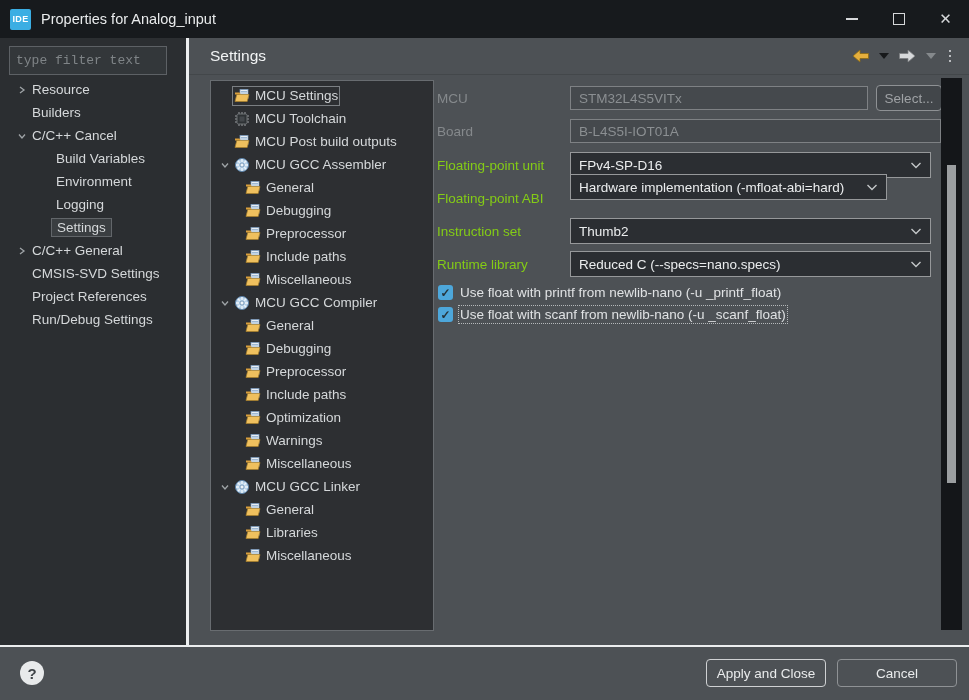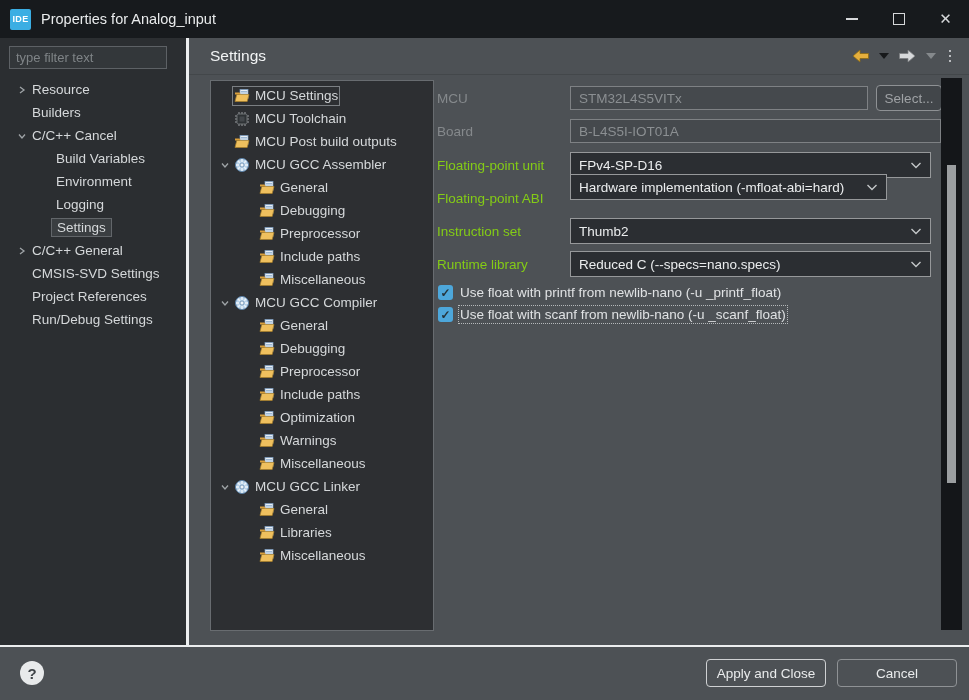--- a/index.html
+++ b/index.html
@@ -13,23 +13,23 @@
               display:flex; align-items:center; justify-content:center; border-radius:2px; letter-spacing:.3px; }
   .win-title { color:#e9ebec; font-size:14.5px; }
   .win-controls { margin-left:auto; display:flex; height:100%; }
   .win-btn { width:47px; height:100%; display:flex; align-items:center; justify-content:center; color:#d6d8da; }
   .glyph-min { width:12px; height:2px; background:#d6d8da; }
   .glyph-max { width:12px; height:12px; border:1.5px solid #d6d8da; }
   .glyph-close::after { content:"✕"; font-size:15px; color:#d6d8da; }
 
   
   .sidebar { position:absolute; left:0; top:38px; width:186px; height:607px; background:#2b2e31; }
-  .filter-input { position:absolute; left:9px; top:8px; width:158px; height:23px; background:#33373a;
+  .filter-input { position:absolute; left:9px; top:8px; width:158px; height:29px; background:#33373a;
                   border:1px solid #5d6165; color:#c8cbcd; font-size:13px; padding:0 6px;
-                  font-family:Liberation Sans, sans-serif; }
+                  font-family:Liberation Mono, monospace; }
   .filter-input::placeholder { color:#7f8487; }
   .nav-tree { position:absolute; left:0; top:40px; right:0; }
   .nrow { height:23px; display:flex; align-items:center; color:#d5d8da; font-size:13.5px; padding-left:12px; cursor:default; }
   .nrow.lvl1 { padding-left:36px; }
   .chev-slot { width:20px; flex:none; display:flex; align-items:center; justify-content:center; }
   .chev-slot svg { width:10px; height:10px; }
   .nrow .sel { background:#3a3e41; border:1px solid #62666a; padding:1px 5px; margin-left:-5px; }
 
   
   .divider-v { position:absolute; left:186px; top:38px; width:3px; height:607px; background:#eceeef; }
@@ -42,21 +42,21 @@
   .hdr-nav { margin-left:auto; display:flex; align-items:center; gap:9px; }
   .hdr-nav svg.arrow { width:19px; height:14px; }
   .hdr-nav svg.tri { width:10px; height:6px; }
   .dots { display:flex; flex-direction:column; gap:2.5px; padding:2px 4px; }
   .dots i { width:2.5px; height:2.5px; background:#dfe1e3; border-radius:50%; }
 
   
   .tree-panel { position:absolute; left:21px; top:42px; width:224px; height:551px; background:#2d2f32;
                 border:1px solid #686c70; padding-top:3px; overflow:hidden; }
   .trow { height:23px; display:flex; align-items:center; font-size:13.5px; color:#d5d8da; padding-left:4px; cursor:default; }
-  .trow.lvl1 { padding-left:29px; }
+  .trow.lvl1 { padding-left:15px; }
   .trow .tslot { width:19px; flex:none; display:flex; align-items:center; justify-content:center; }
   .trow .tslot svg { width:10px; height:10px; }
   .ic { width:16px; height:16px; flex:none; margin-right:5px; }
   .fgroup { display:flex; align-items:center; }
   .fgroup.focused { outline:1px solid #7b7f83; outline-offset:1px; }
 
   
   .flabel { position:absolute; left:248px; display:flex; align-items:center; font-size:13.5px; color:#84cc16; }
   .flabel.dim { color:#85898c; }
   .field { position:absolute; background:#45494d; border:1px solid #7e8184; color:#8b8f92; font-size:13.5px;

